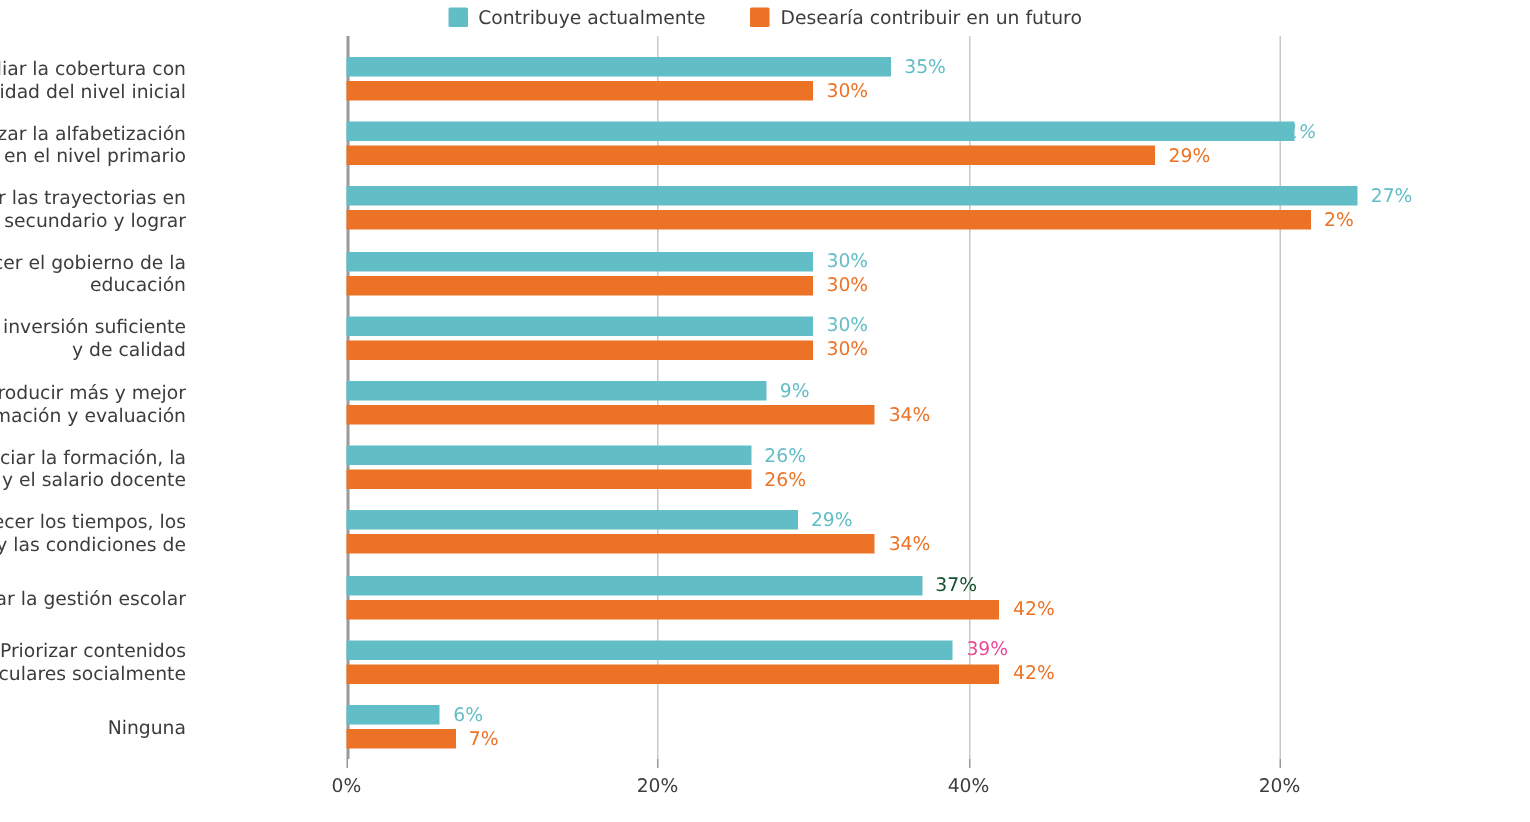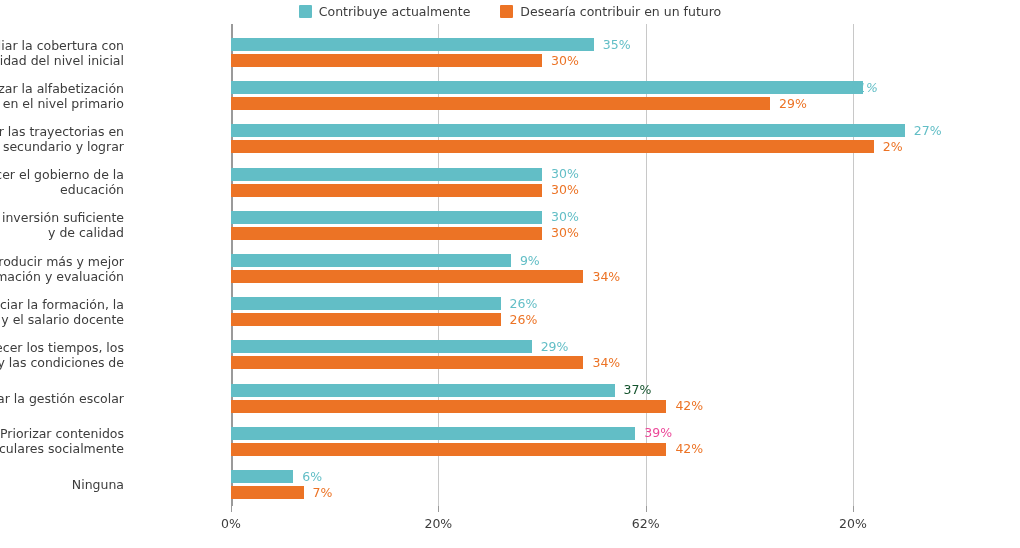--- a/index.html
+++ b/index.html
@@ -248,18 +248,18 @@
         </div>
       </div>
     </div>
 
   <div id="xaxis">
       <div class="tick" style="left: 0px;"></div>
       <div class="tick-label" style="left: 0px;">0%</div>
       <div class="tick" style="left: 207.333px;"></div>
       <div class="tick-label" style="left: 207.333px;">20%</div>
       <div class="tick" style="left: 414.667px;"></div>
-      <div class="tick-label" style="left: 414.667px;">62%</div>
+      <div class="tick-label" style="left: 414.667px;">40%</div>
       <div class="tick" style="left: 622px;"></div>
       <div class="tick-label" style="left: 622px;">20%</div>
     </div>
 
 </div>
 
 </body></html>

